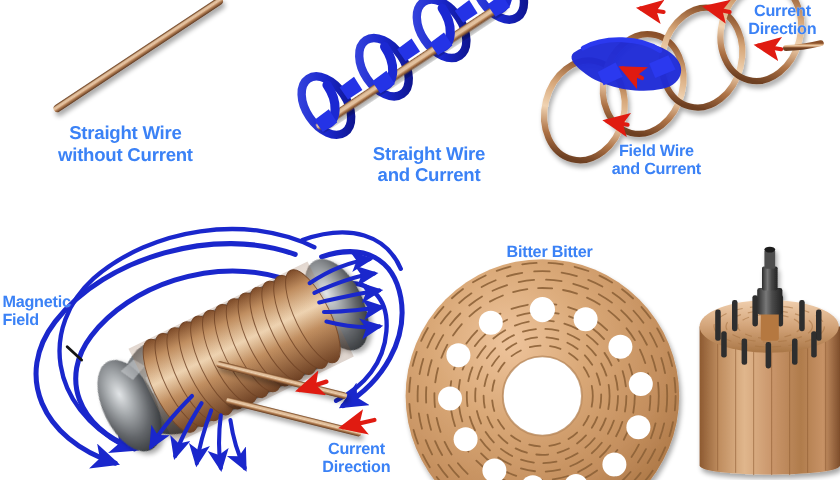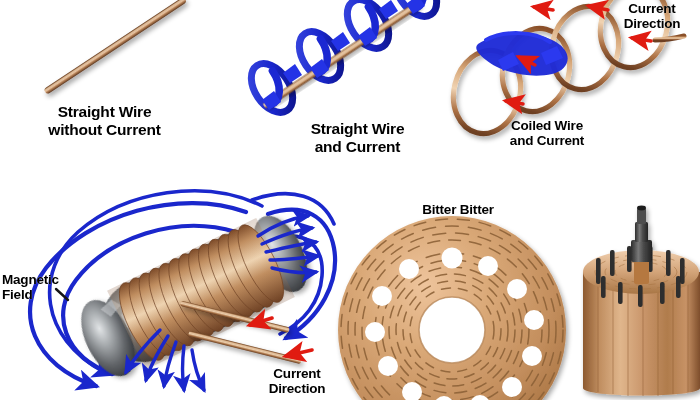--- a/index.html
+++ b/index.html
@@ -18,42 +18,42 @@
   }
   .svg-layer {
     position: absolute;
     left: 0;
     top: 0;
     width: 700px;
     height: 400px;
   }
   .caption {
     position: absolute;
-    color: #000000;
+    color: #3b82f6;
     font-family: "Liberation Sans", sans-serif;
     font-weight: bold;
     font-size: 15.5px;
     line-height: 17.5px;
     text-align: center;
     letter-spacing: -0.2px;
     white-space: pre-line;
     text-shadow: 0 0 1px rgba(255,255,255,0.85);
   }
   .caption.small {
     font-size: 13.5px;
     line-height: 15px;
   }
   .caption.left {
     text-align: left;
   }
   #cap-straight-no-current { left: 22px;  top: 103px; width: 165px; }
   #cap-straight-current    { left: 280px; top: 120px; width: 155px; }
   #cap-coiled-current      { left: 487px; top: 118px; width: 120px; }
   #cap-current-dir-top     { left: 612px; top: 1px;   width: 80px;  }
-  #cap-magnetic-field      { left: 2px;   top: 272px; width: 74px;  }
+  #cap-magnetic-field      { left: 2px;   top: 244px; width: 74px;  }
   #cap-current-dir-bottom  { left: 253px; top: 366px; width: 88px;  }
   #cap-bitter-plate        { left: 408px; top: 202px; width: 100px; }
 </style>
 </head>
 <body>
 
 <div id="stage">
 
   <svg class="svg-layer" viewBox="0 0 700 400">
     <defs>
@@ -392,21 +392,21 @@
 
     </g>
   </svg>
 
   <div class="caption" id="cap-straight-no-current">Straight Wire
 without Current</div>
 
   <div class="caption" id="cap-straight-current">Straight Wire
 and Current</div>
 
-  <div class="caption small" id="cap-coiled-current">Coiled Wire
+  <div class="caption small" id="cap-coiled-current">Field Wire
 and Current</div>
 
   <div class="caption small" id="cap-current-dir-top">Current
 Direction</div>
 
   <div class="caption small left" id="cap-magnetic-field">Magnetic
 Field</div>
 
   <div class="caption small" id="cap-current-dir-bottom">Current
 Direction</div>

